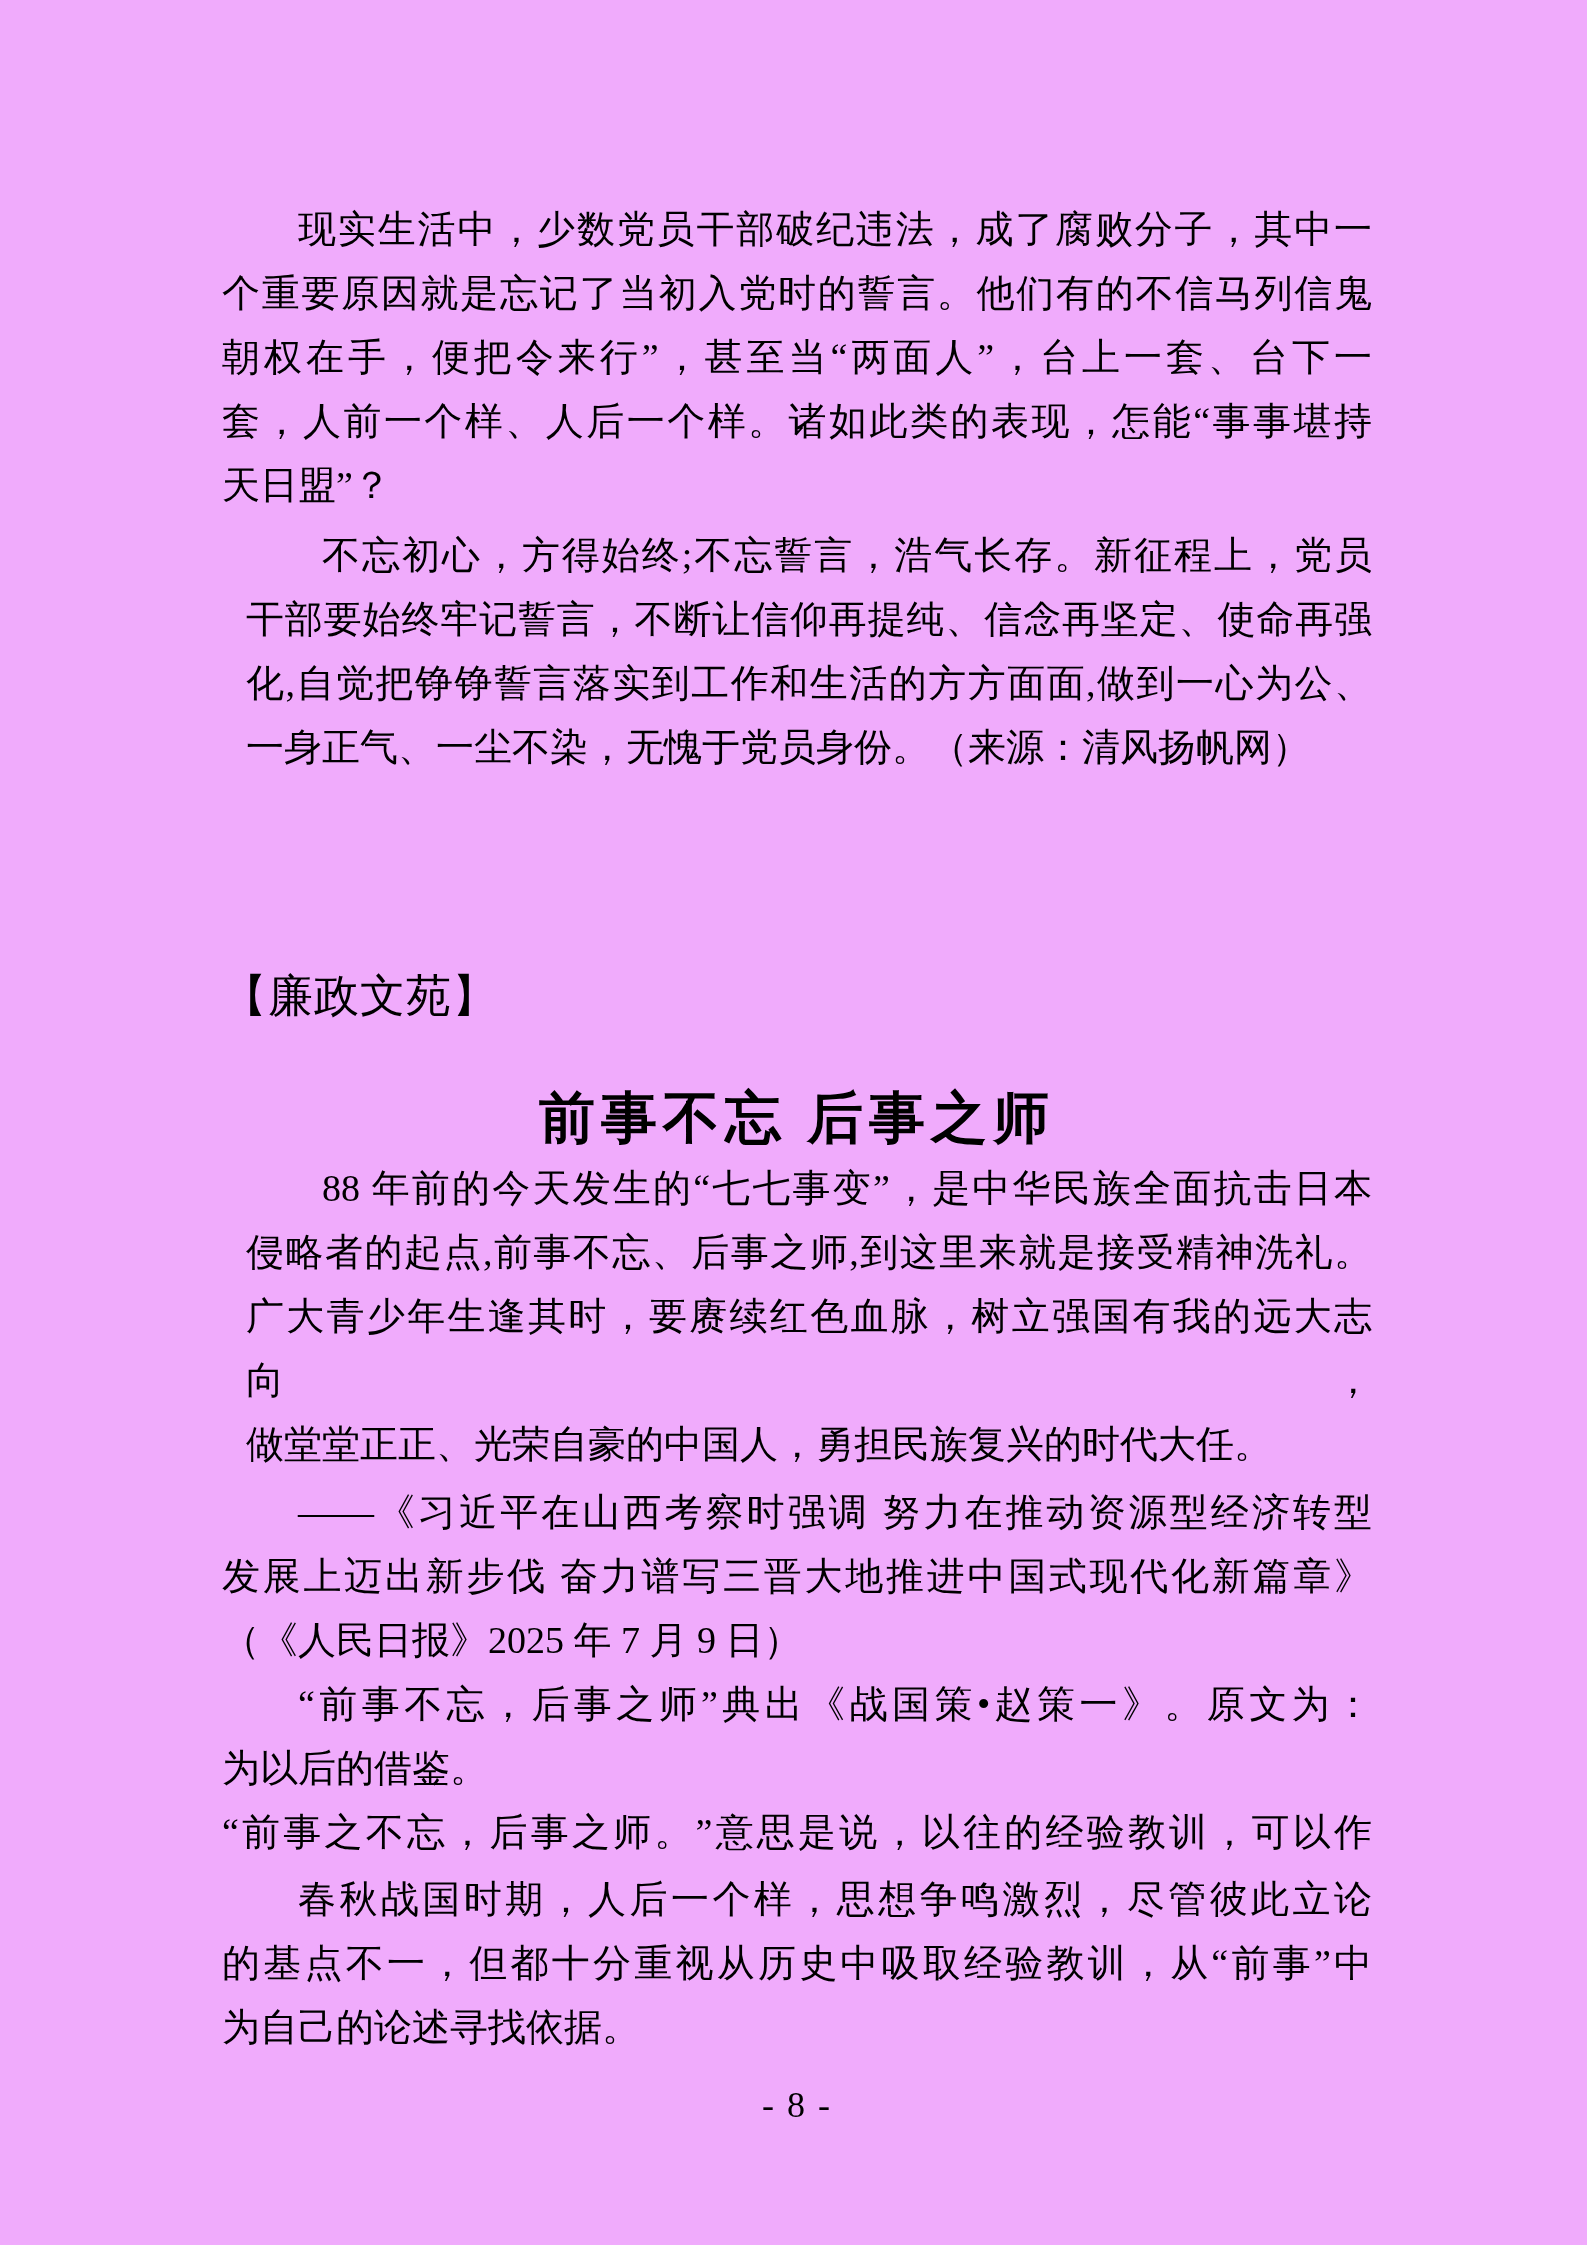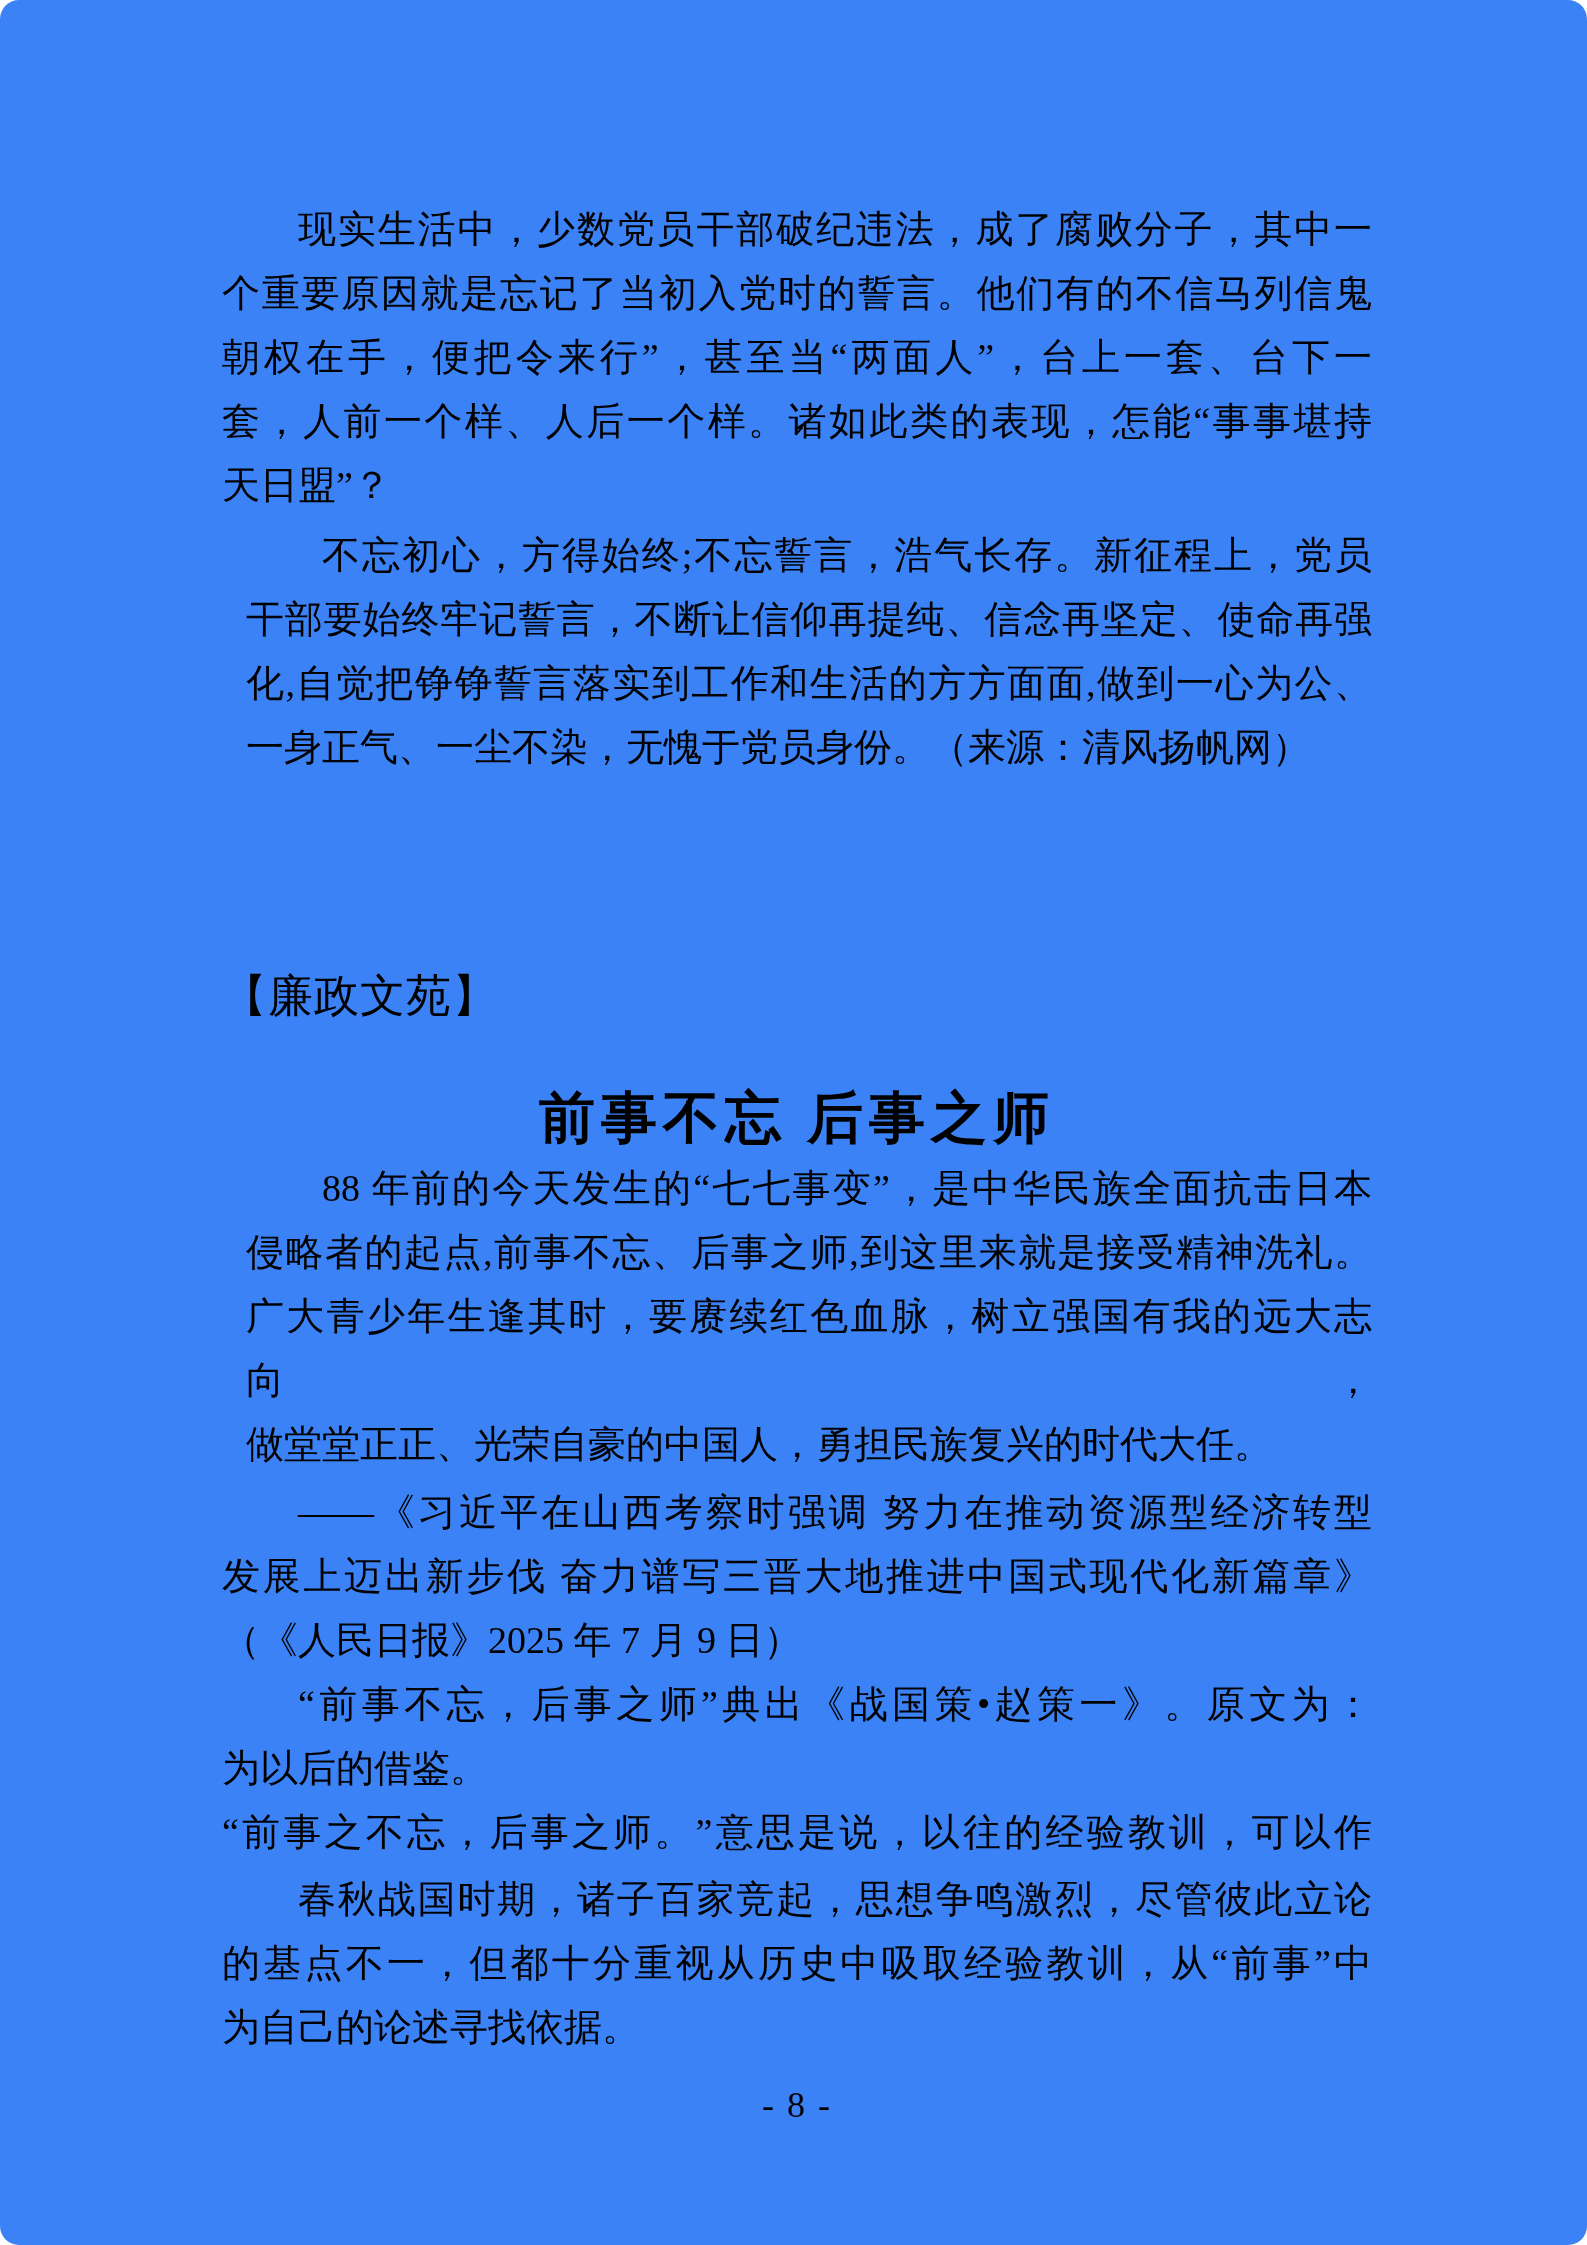--- a/index.html
+++ b/index.html
@@ -4,25 +4,24 @@
 <style>
   html, body {
     margin: 0;
     padding: 0;
     background: #ffffff;
   }
   .page {
     position: relative;
     width: 1587px;
     height: 2245px;
-    background: #3b82f6;
+    background: #f0abfc;
     color: #000000;
     font-family: "Liberation Serif", serif;
     overflow: hidden;
-    border-radius: 19px;
   }
   .column {
     position: absolute;
     left: 222px;
     top: 197px;
     width: 1150px;
   }
   .para { margin: 0; padding: 0; }
   .line {
     font-size: 38px;
@@ -104,21 +103,21 @@
       <div class="line end">（《人民日报》2025 年 7 月 9 日）</div>
     </div>
 
     <div class="para mt0">
       <div class="line indent">“前事不忘，后事之师”典出《战国策•赵策一》。原文为：</div>
       <div class="line end">为以后的借鉴。</div>
       <div class="line">“前事之不忘，后事之师。”意思是说，以往的经验教训，可以作</div>
     </div>
 
     <div class="para mt3">
-      <div class="line indent">春秋战国时期，诸子百家竞起，思想争鸣激烈，尽管彼此立论</div>
+      <div class="line indent">春秋战国时期，人后一个样，思想争鸣激烈，尽管彼此立论</div>
       <div class="line">的基点不一，但都十分重视从历史中吸取经验教训，从“前事”中</div>
       <div class="line end">为自己的论述寻找依据。</div>
     </div>
 
     <div class="page-number">- 8 -</div>
 
   </div>
 </div>
 
 </body></html>

